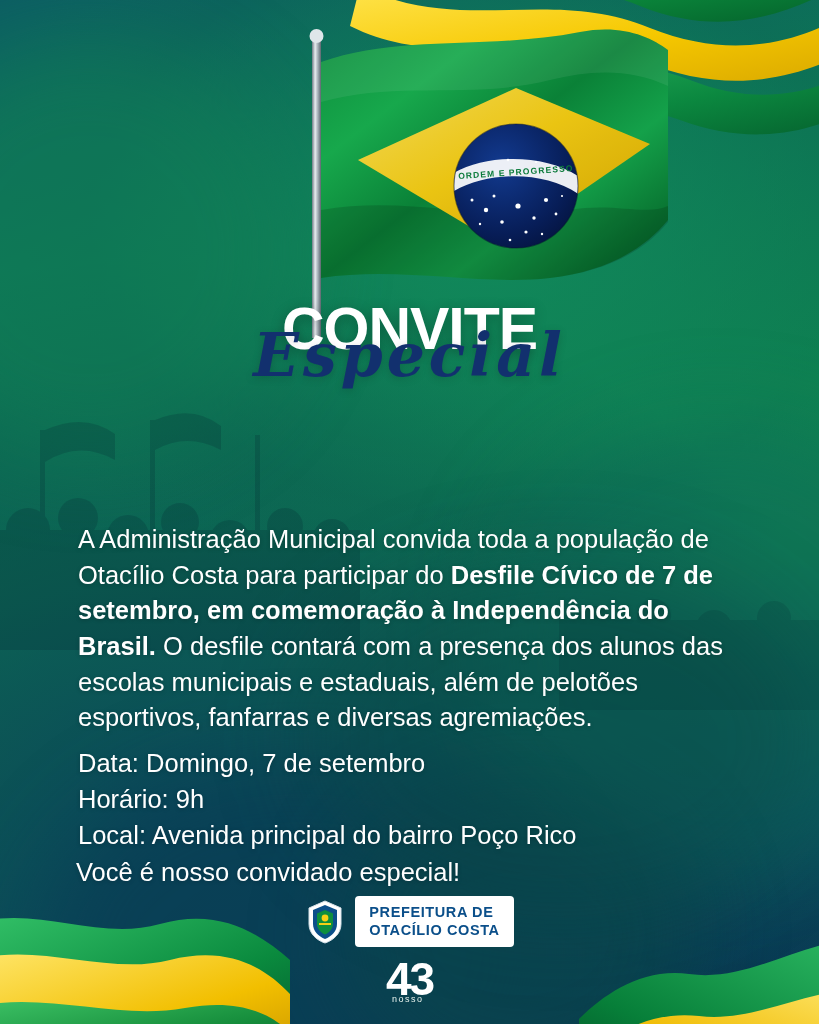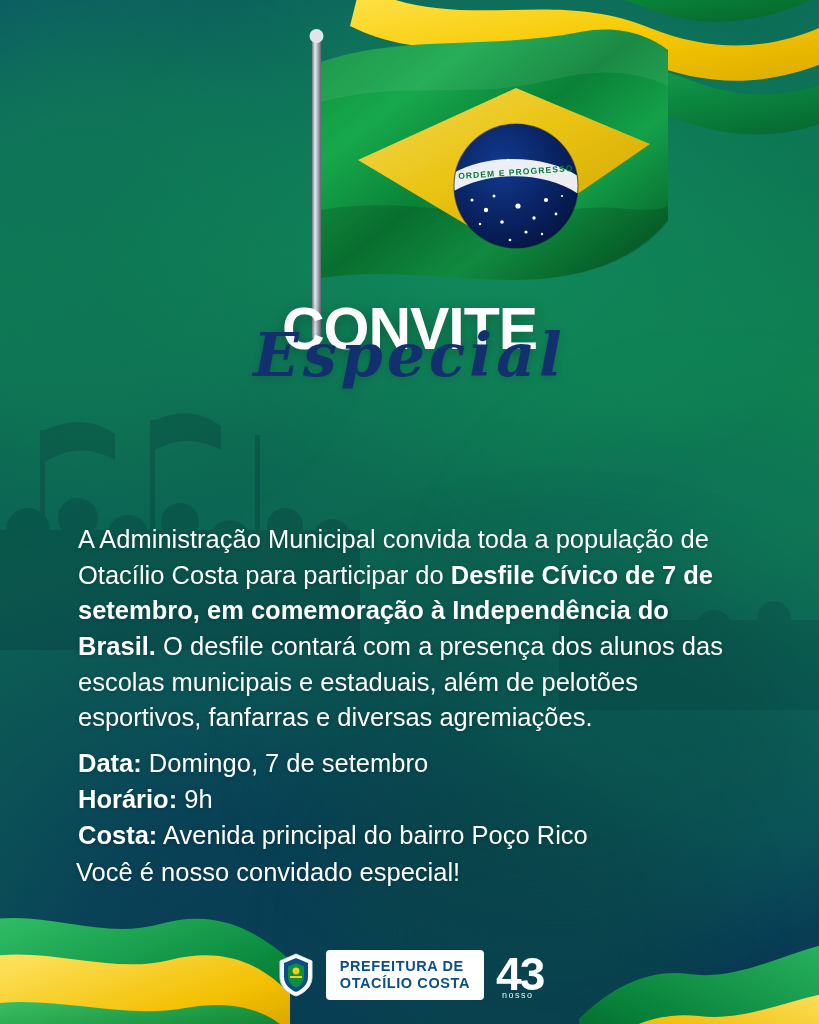--- a/index.html
+++ b/index.html
@@ -136,41 +136,42 @@
   .details {
     position: absolute;
     left: 78px;
     top: 745px;
     width: 672px;
     color: #ffffff;
     font-size: 25.5px;
     line-height: 1.42;
     text-shadow: 0 1px 4px rgba(0,0,0,0.22);
   }
-  .details .k { font-weight: bold; }
+  .details .k { font-weight: normal; }
 
   .closing {
     position: absolute;
     left: 76px;
     top: 858px;
     width: 672px;
     color: #ffffff;
     font-size: 25.5px;
     text-shadow: 0 1px 4px rgba(0,0,0,0.22);
   }
 
   
   .footer {
     position: absolute;
     left: 0; right: 0;
     bottom: 24px;
     display: flex;
     align-items: center;
     justify-content: center;
     gap: 12px;
+    flex-direction: column;
   }
   .brand {
     display: flex;
     align-items: center;
     gap: 10px;
   }
   .coat {
     width: 40px; height: 46px;
     display: flex; align-items: center; justify-content: center;
   }
@@ -407,21 +408,21 @@
   </div>
 
   <div class="details">
     <div>
       <span class="k">Data:</span><span> Domingo, 7 de setembro</span>
     </div>
     <div>
       <span class="k">Horário:</span><span> 9h</span>
     </div>
     <div>
-      <span class="k">Costa:</span><span> Avenida principal do bairro Poço Rico</span>
+      <span class="k">Local:</span><span> Avenida principal do bairro Poço Rico</span>
     </div>
   </div>
 
   <div class="closing">Você é nosso convidado especial!</div>
 
   <div class="footer">
     <div class="brand">
       <div class="coat">
         <svg viewBox="0 0 40 46" aria-hidden="true">
           <path d="M20 2 L36 9 V25 C36 34 29 41 20 44 C11 41 4 34 4 25 V9 Z" fill="#ffffff" stroke="#d7e2ea" stroke-width="1"></path>

